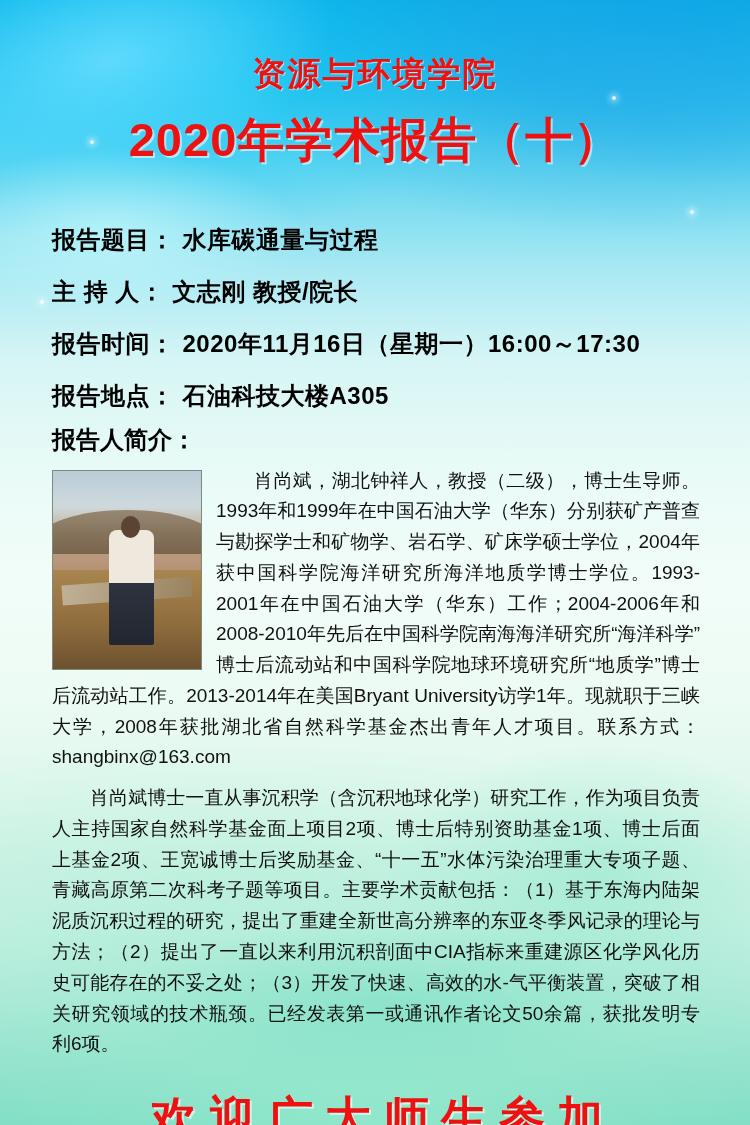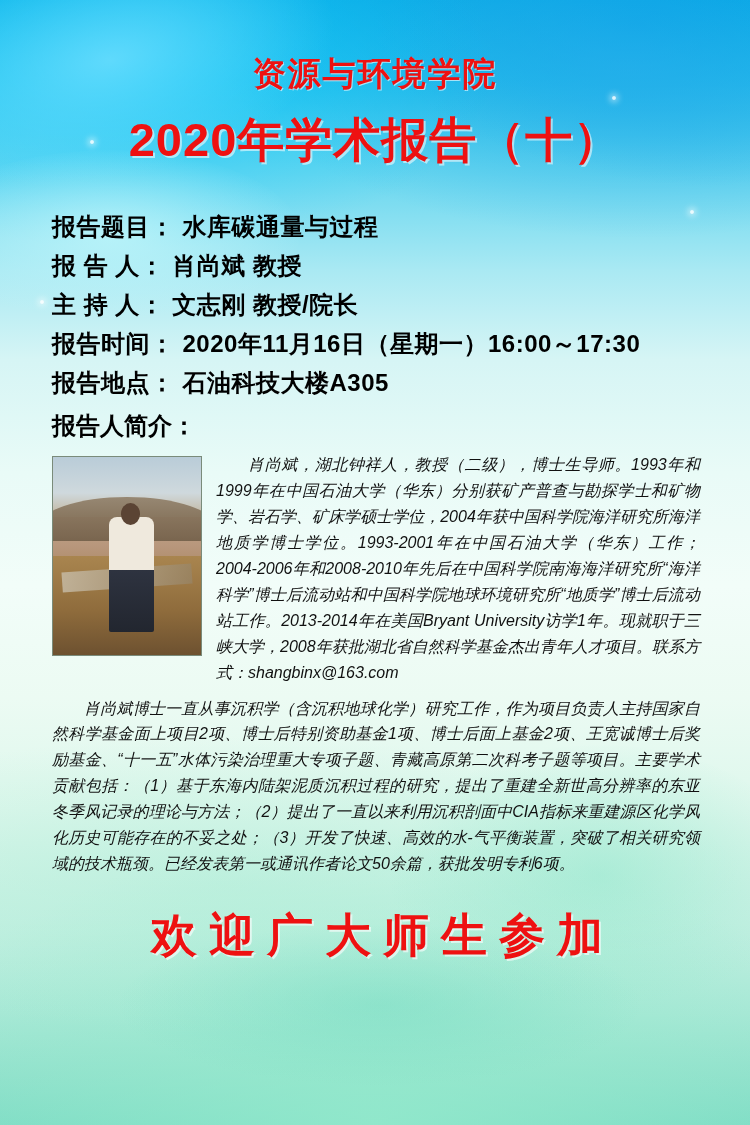--- a/index.html
+++ b/index.html
@@ -120,20 +120,21 @@
     line-height: 1.62;
     letter-spacing: 0.5px;
     white-space: nowrap;
   }
   .info-label {
     display: inline-block;
   }
   .info-value {
     display: inline-block;
     margin-left: 8px;
+    margin-top: 13px;
   }
 
   .bio-heading {
     margin: 8px 0 0 52px;
     font-size: 24px;
     font-weight: bold;
     color: #000;
   }
 
   .bio-wrap {
@@ -178,28 +179,27 @@
   }
   .photo .person-head {
     position: absolute;
     left: 46%; top: 23%;
     width: 13%; height: 11%;
     background: #5b4434;
     border-radius: 50%;
   }
 
   .bio-para {
-    font-size: 16px;
+    font-size: 19px;
     line-height: 1.62;
     color: #111;
     text-align: justify;
     text-justify: inter-ideograph;
     margin: 0 0 10px 0;
     text-indent: 2em;
-    font-style: italic;
   }
 
   .welcome {
     clear: both;
     text-align: center;
     margin-top: 28px;
     font-size: 46px;
     font-weight: bold;
     color: #ee1111;
     letter-spacing: 12px;
@@ -238,23 +238,20 @@
     <div class="title-block">
       <div class="title-line1">资源与环境学院</div>
       <div class="title-line2">2020年学术报告（十）</div>
     </div>
 
     <div class="info-block">
       <div class="info-row">
         <span class="info-label">报告题目：</span><span class="info-value">水库碳通量与过程</span>
       </div>
       <div class="info-row">
-        <span class="info-label">报 告 人：</span><span class="info-value">肖尚斌  教授</span>
-      </div>
-      <div class="info-row">
         <span class="info-label">主  持  人：</span><span class="info-value">文志刚  教授/院长</span>
       </div>
       <div class="info-row">
         <span class="info-label">报告时间：</span><span class="info-value">2020年11月16日（星期一）16:00～17:30</span>
       </div>
       <div class="info-row">
         <span class="info-label">报告地点：</span><span class="info-value">石油科技大楼A305</span>
       </div>
     </div>
 

